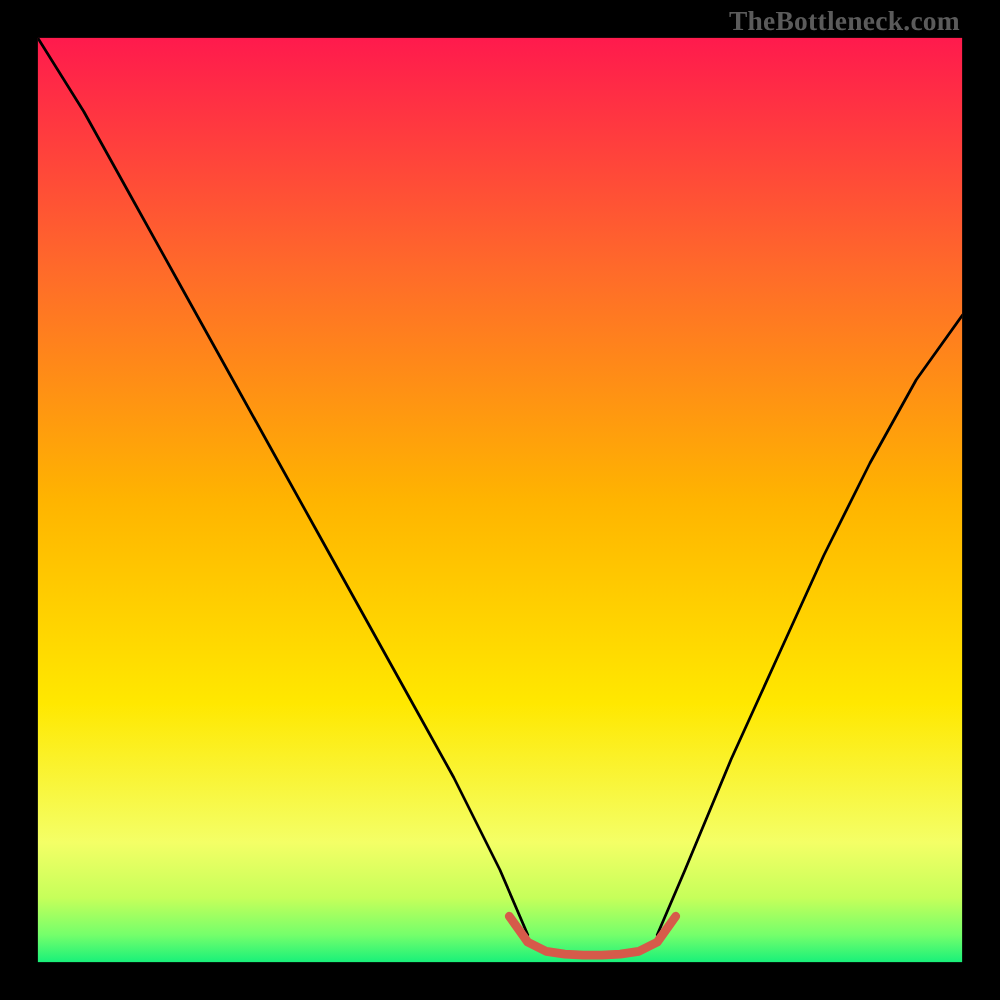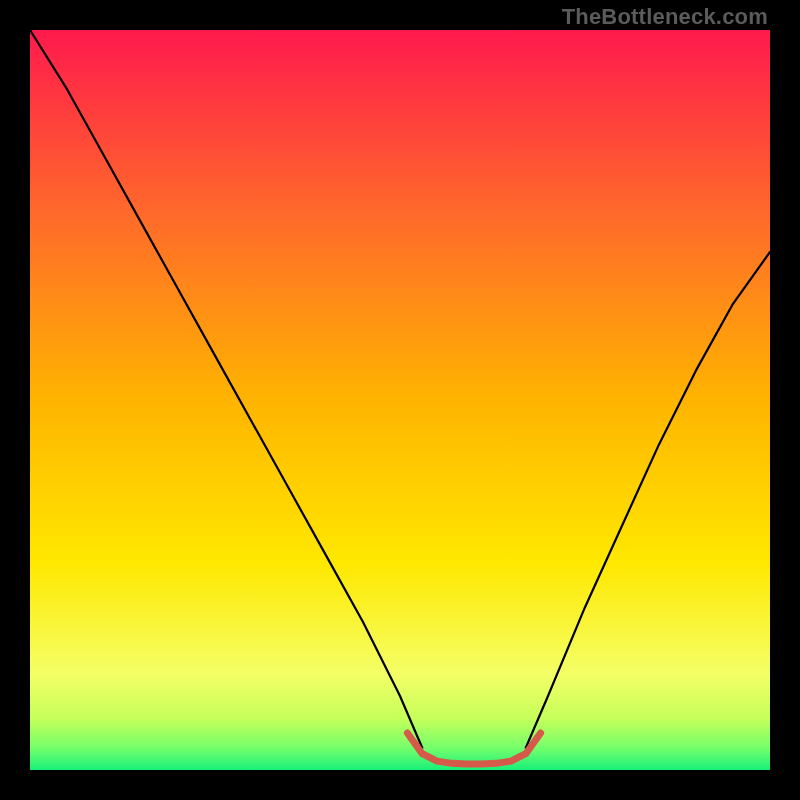--- a/index.html
+++ b/index.html
@@ -9,20 +9,21 @@
     height: 800px;
     overflow: hidden;
     font-family: Arial, Helvetica, sans-serif;
     background: #000;
   }
   .frame {
     position: relative;
     width: 800px;
     height: 668px;
     background: #000;
+    font-family: Liberation Serif, serif;
   }
   .plot {
     position: absolute;
     left: 30px;
     top: 30px;
     width: 740px;
     height: 740px;
     overflow: hidden;
   }
   .gradient {

